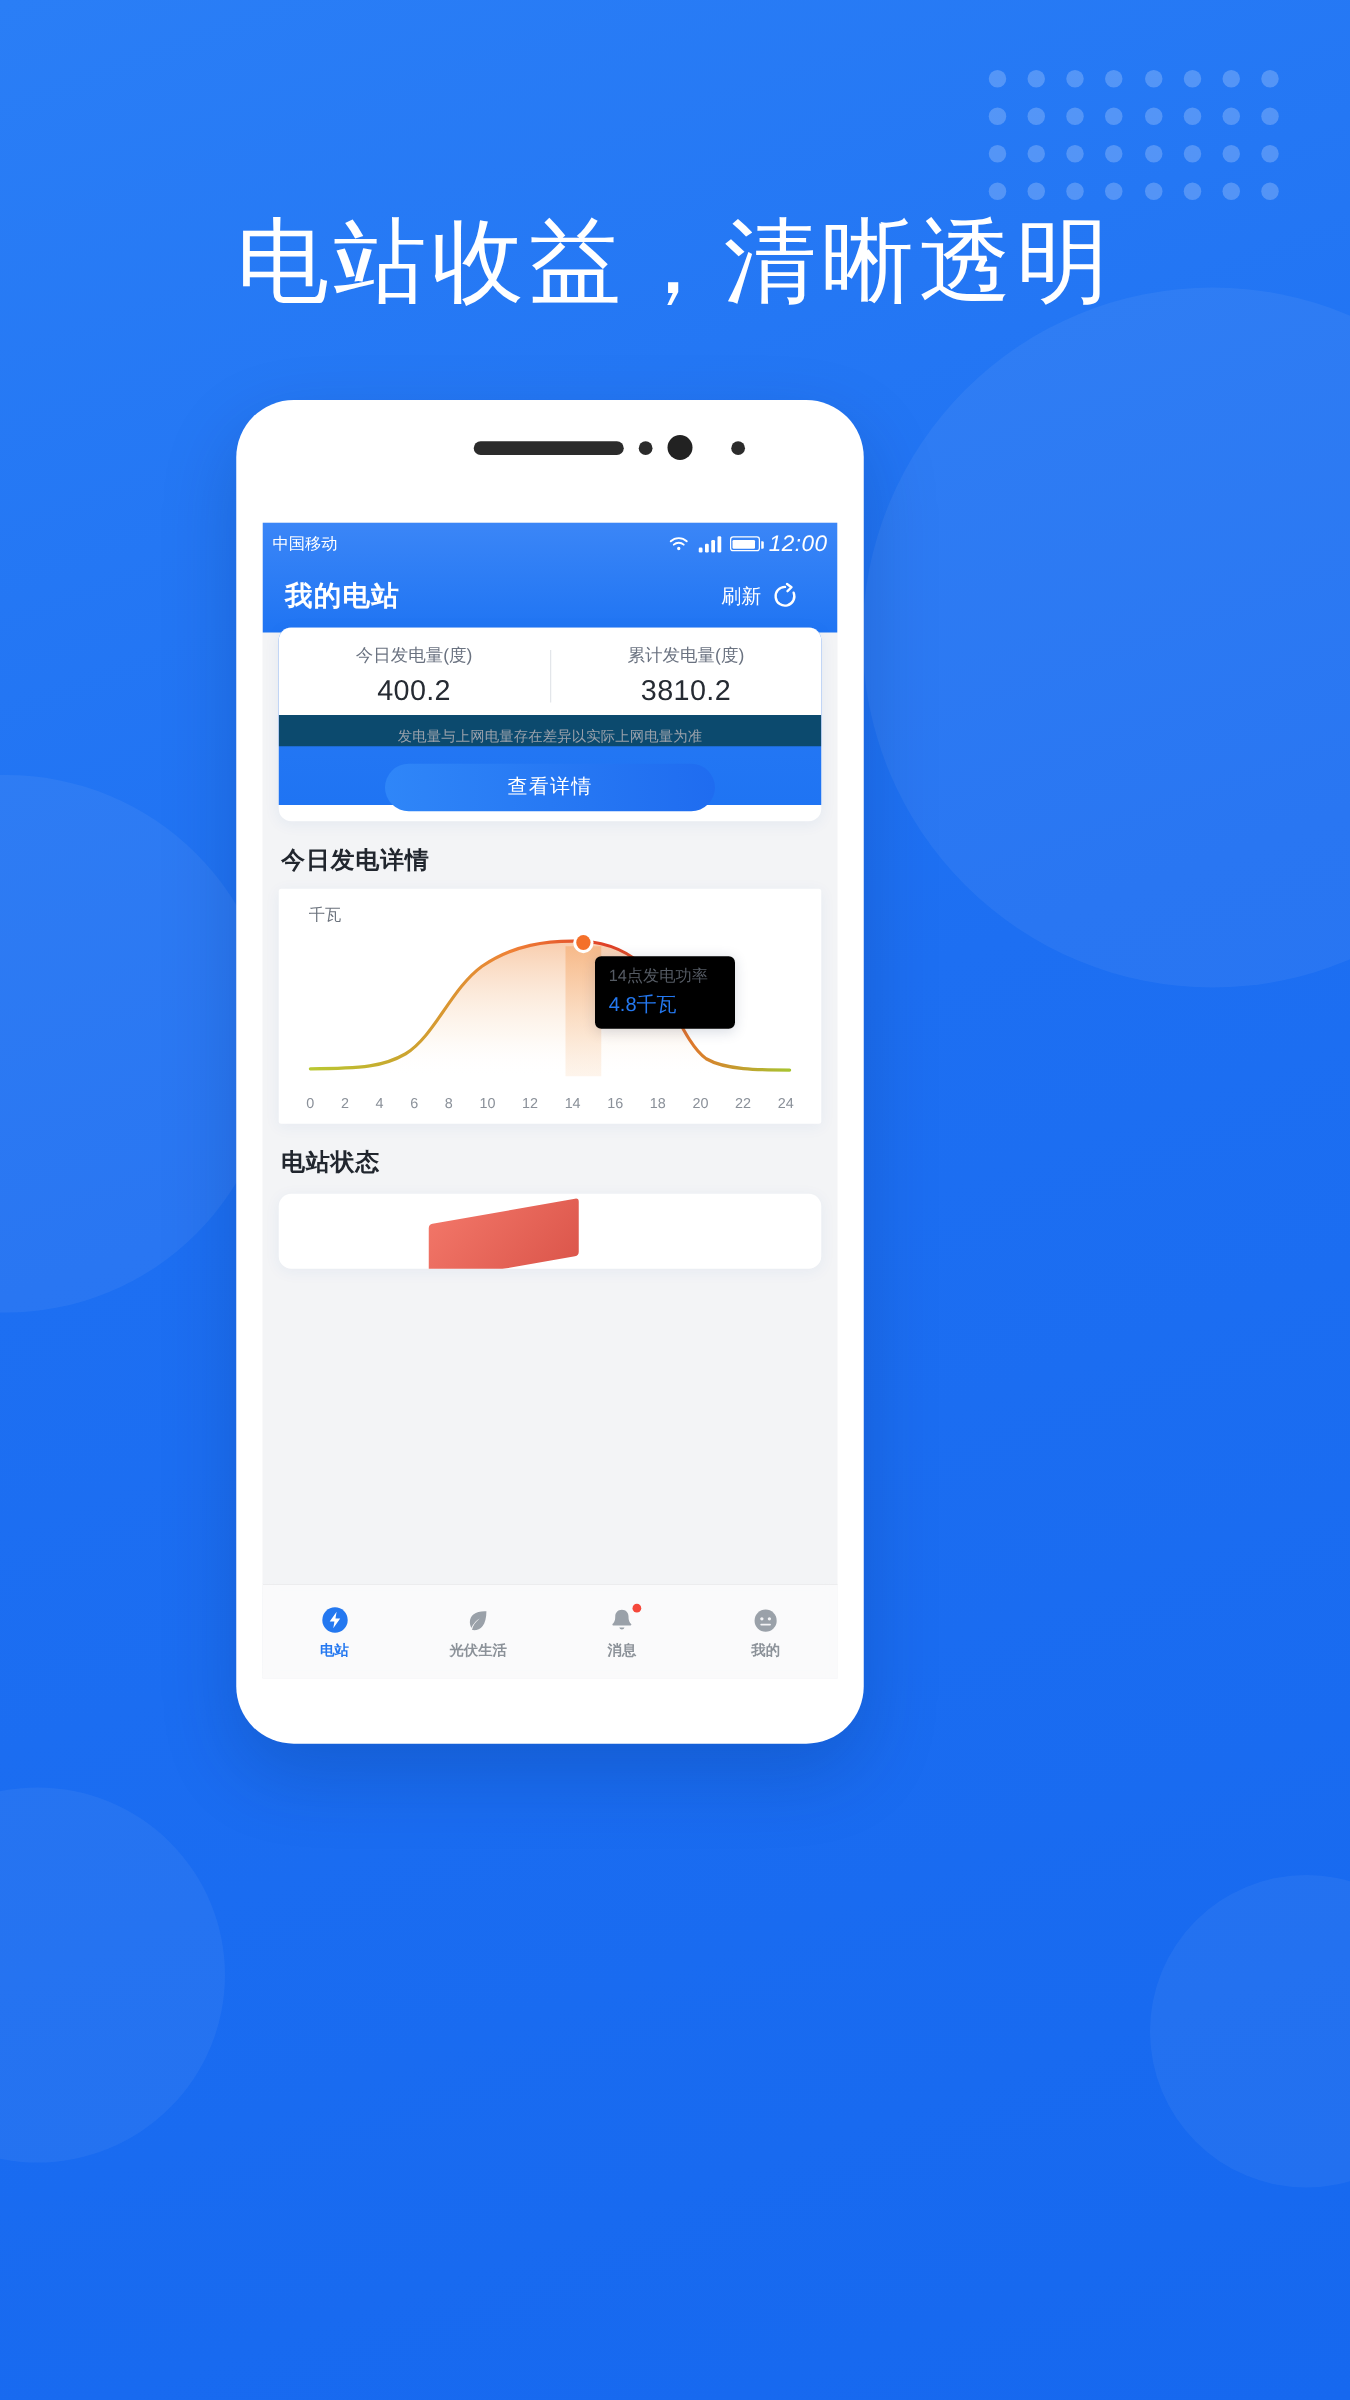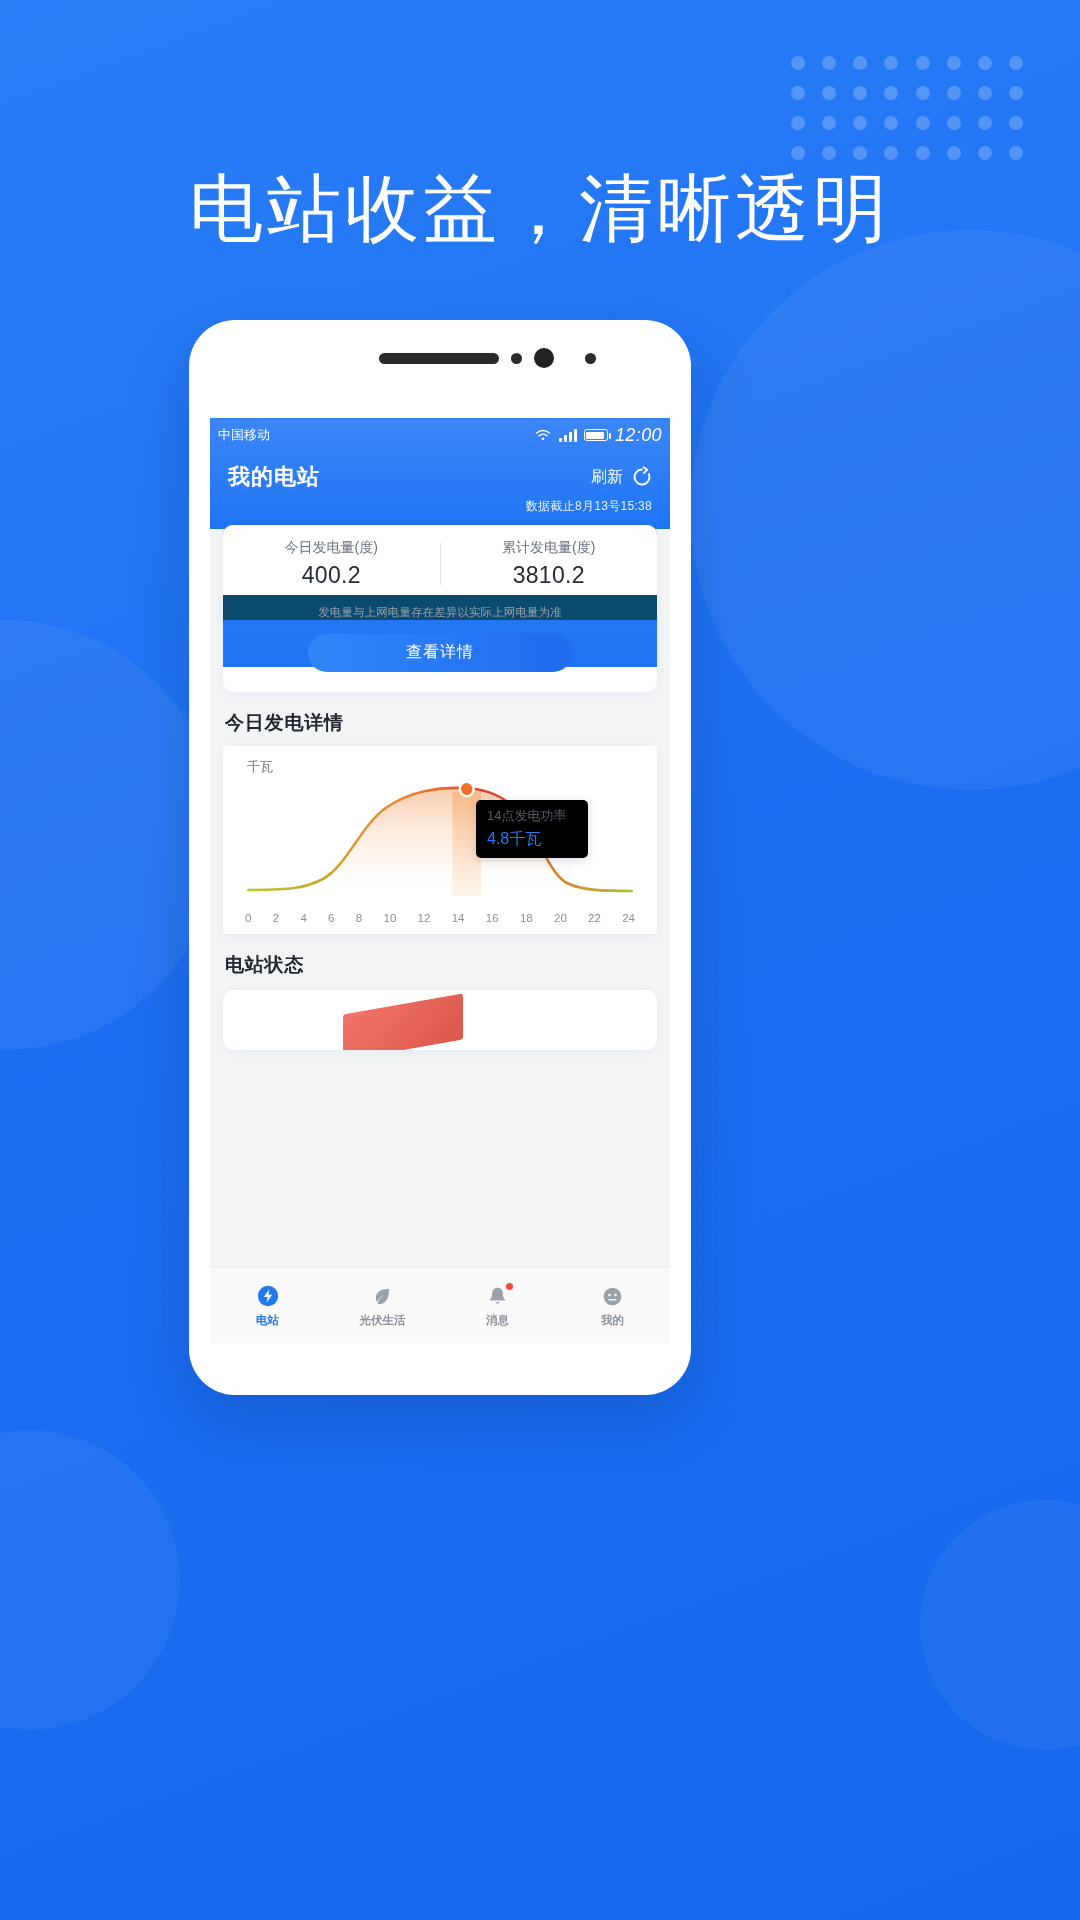--- a/index.html
+++ b/index.html
@@ -115,21 +115,21 @@
   }
   .batt::after {
     content:''; position:absolute; right:-4px; top:3px;
     width:2px; height:6px; background:#fff; border-radius:0 1px 1px 0;
   }
   .batt i { position:absolute; left:1.5px; top:1.5px; bottom:1.5px; width:18px; background:#fff; border-radius:1px; }
   .clock { font-size:18px; letter-spacing:0.4px;font-style:italic; }
 
   .titlerow {
     display:flex; align-items:center; justify-content:space-between;
-    padding:10px 16px 0 18px;
+    padding:10px 30px 0 18px;
   }
   .app-title { color:#fff; font-size:22px; font-weight:bold; letter-spacing:1px; }
   .refresh-wrap { display:flex; align-items:center; gap:7px; color:#fff; font-size:16px; }
   .refresh-ic { width:24px; height:24px; display:block; }
   .datastamp {
     text-align:right; color:rgba(255,255,255,0.9);
     font-size:12px; padding:6px 18px 0 18px; letter-spacing:0.3px;
   }
 
   
@@ -163,26 +163,26 @@
   .stat-label { color:#6a7280; font-size:14px; }
   .stat-value { color:#262b33; font-size:23px; margin-top:5px; letter-spacing:0.3px; }
   .stat-div { width:1px; background:#e3e6ea; margin:4px 0; }
   .disclaimer {
     position:relative; z-index:1; background:#0c4a6e;
     text-align:center; color:#9aa1ab; font-size:11.5px;
     padding:10px 18px 0 18px; letter-spacing:0.1px;
   }
   .detail-btn {
     position:relative; z-index:1;
-    display:block; margin:14px auto 20px auto;
+    display:block; margin:14px auto 8px auto;
     width:264px; height:38px; line-height:38px;
     border-radius:19px; border:none;
     background:linear-gradient(90deg,#2f86f8 0%,#1f6cf0 100%);
     color:#fff; font-size:16px; letter-spacing:1px;
-    font-family:Liberation Mono, monospace;
+    font-family:Liberation Sans, sans-serif;
     cursor:pointer;
   }
 
   
   .section-title {
     color:#21262e; font-size:19px; font-weight:bold;
     padding:18px 0 10px 2px; letter-spacing:0.8px;
   }
 
   
@@ -333,21 +333,20 @@
           <span>刷新</span>
           <span class="refresh-ic">
             <svg viewBox="0 0 24 24" width="24" height="24">
               <path d="M12 4.5a7.5 7.5 0 106.9 4.6" stroke="#fff" stroke-width="1.9" fill="none" stroke-linecap="round"></path>
               <path d="M13.6 2.2l3.6 2.6-3.2 3.1" stroke="#fff" stroke-width="1.9" fill="none" stroke-linecap="round" stroke-linejoin="round"></path>
             </svg>
           </span>
         </span>
       </div>
 
-      <div class="datastamp">数据截止8月13号15:38</div>
     </div>
 
     <div class="body-area">
 
       <div class="main-card">
         <div class="hero-bgblue"></div>
 
 
         <div class="stats-row">
           <div class="stat">

